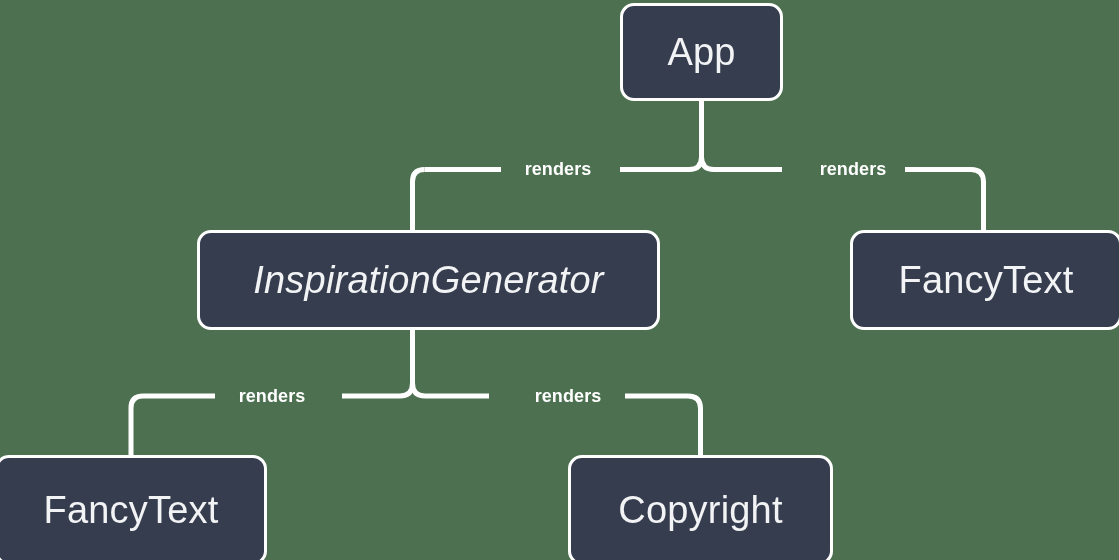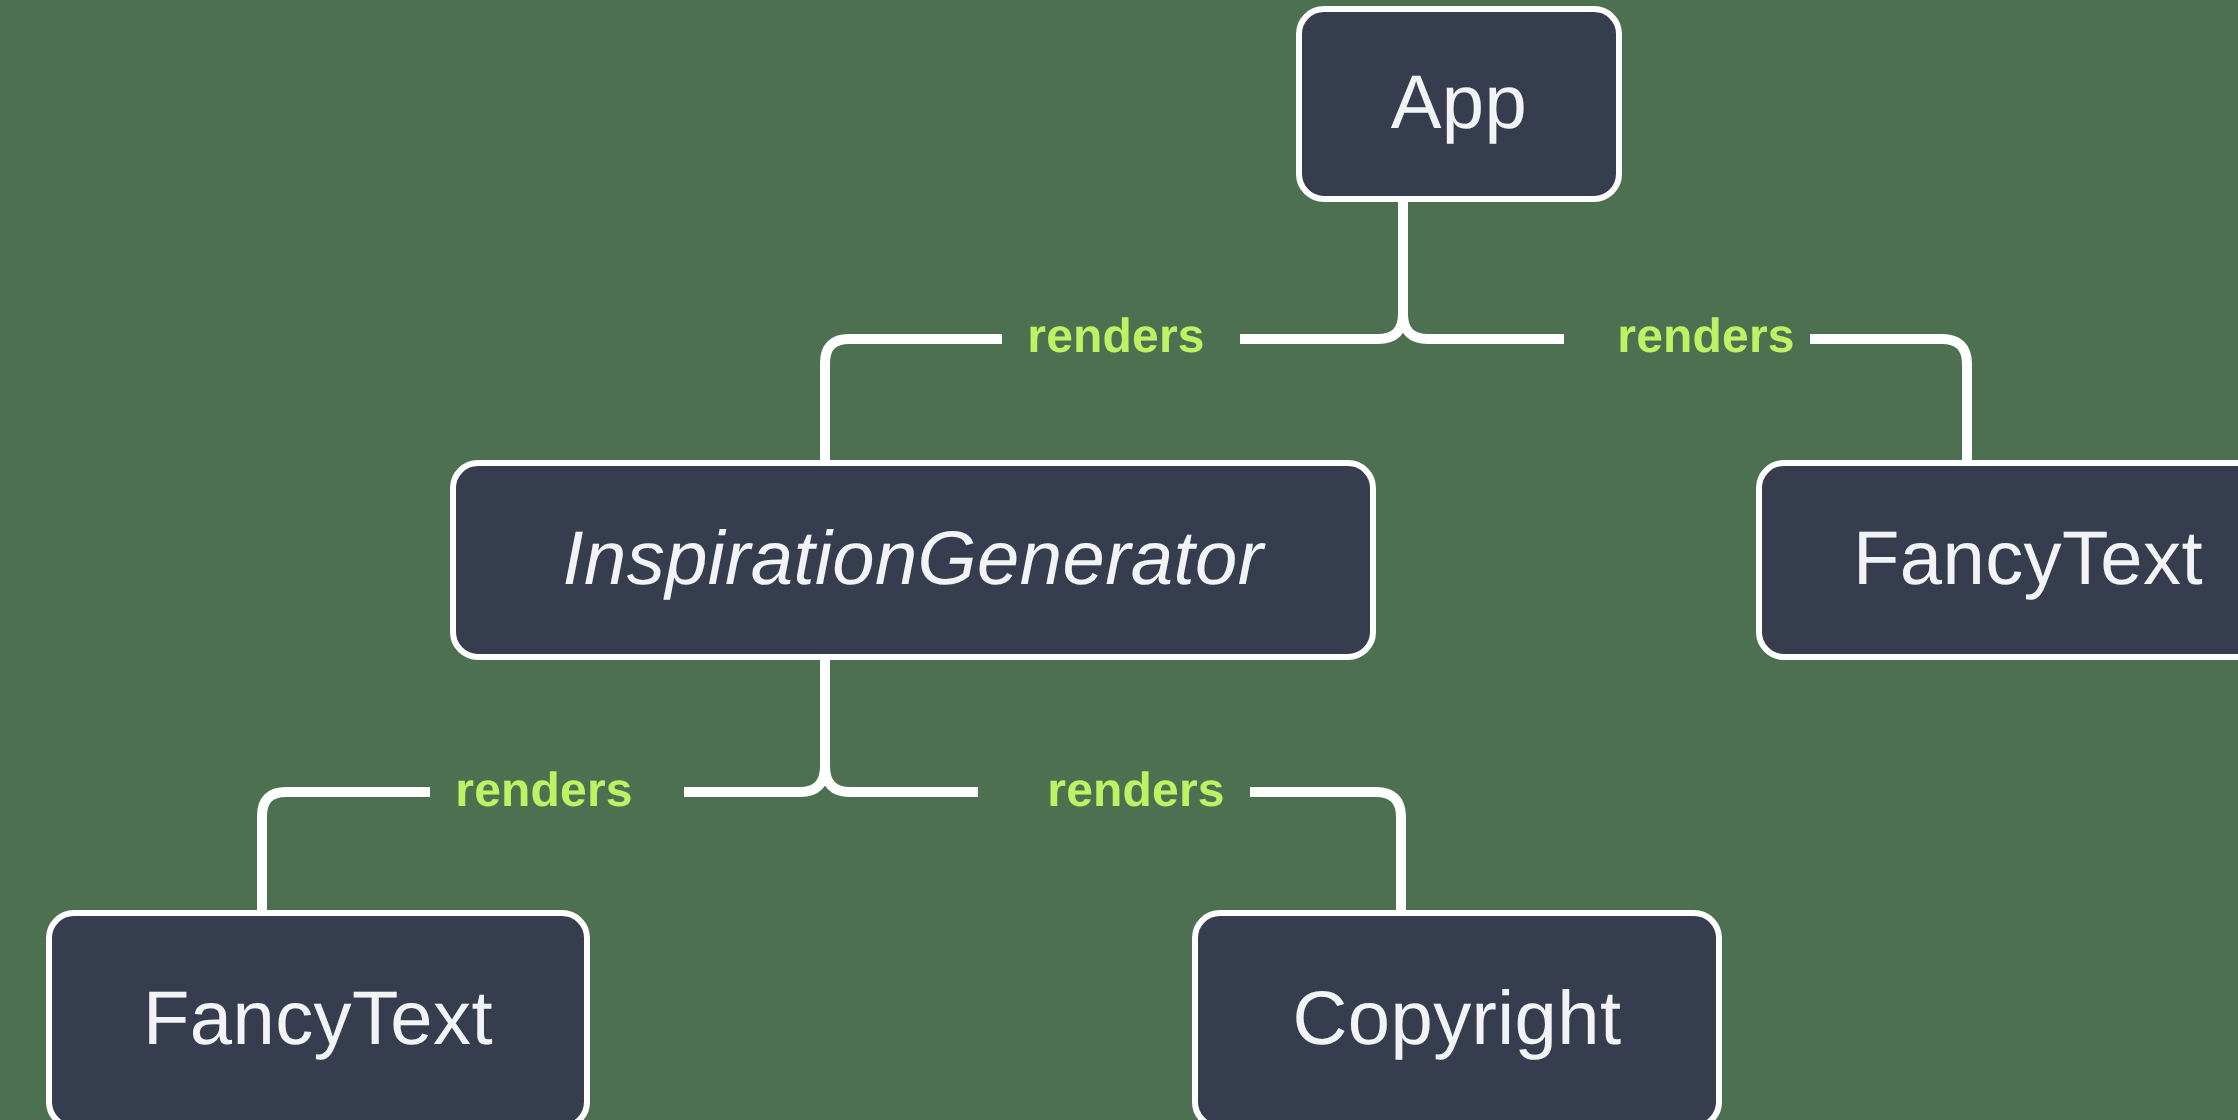--- a/index.html
+++ b/index.html
@@ -30,30 +30,29 @@
     border: 3px solid #ffffff;
     border-radius: 14px;
     display: flex;
     align-items: center;
     justify-content: center;
     color: #f2f3f5;
     font-size: 38px;
     font-weight: 400;
     letter-spacing: 0.2px;
     white-space: nowrap;
-    margin-left: 28px;
   }
   .node-label {
     display: block;
     line-height: 1;
   }
   .edge-label {
     position: absolute;
-    color: #bef264;
-    font-size: 24px;
+    color: #ffffff;
+    font-size: 18px;
     font-weight: 700;
     letter-spacing: 0.1px;
     line-height: 1;
     white-space: nowrap;
     transform: translate(-50%, -50%);
   }
 
   
   #node-app            { left: 620px; top: 3px;   width: 163px; height: 98px; }
   #node-inspiration    { left: 197px; top: 230px; width: 463px; height: 100px; font-style: italic; }

